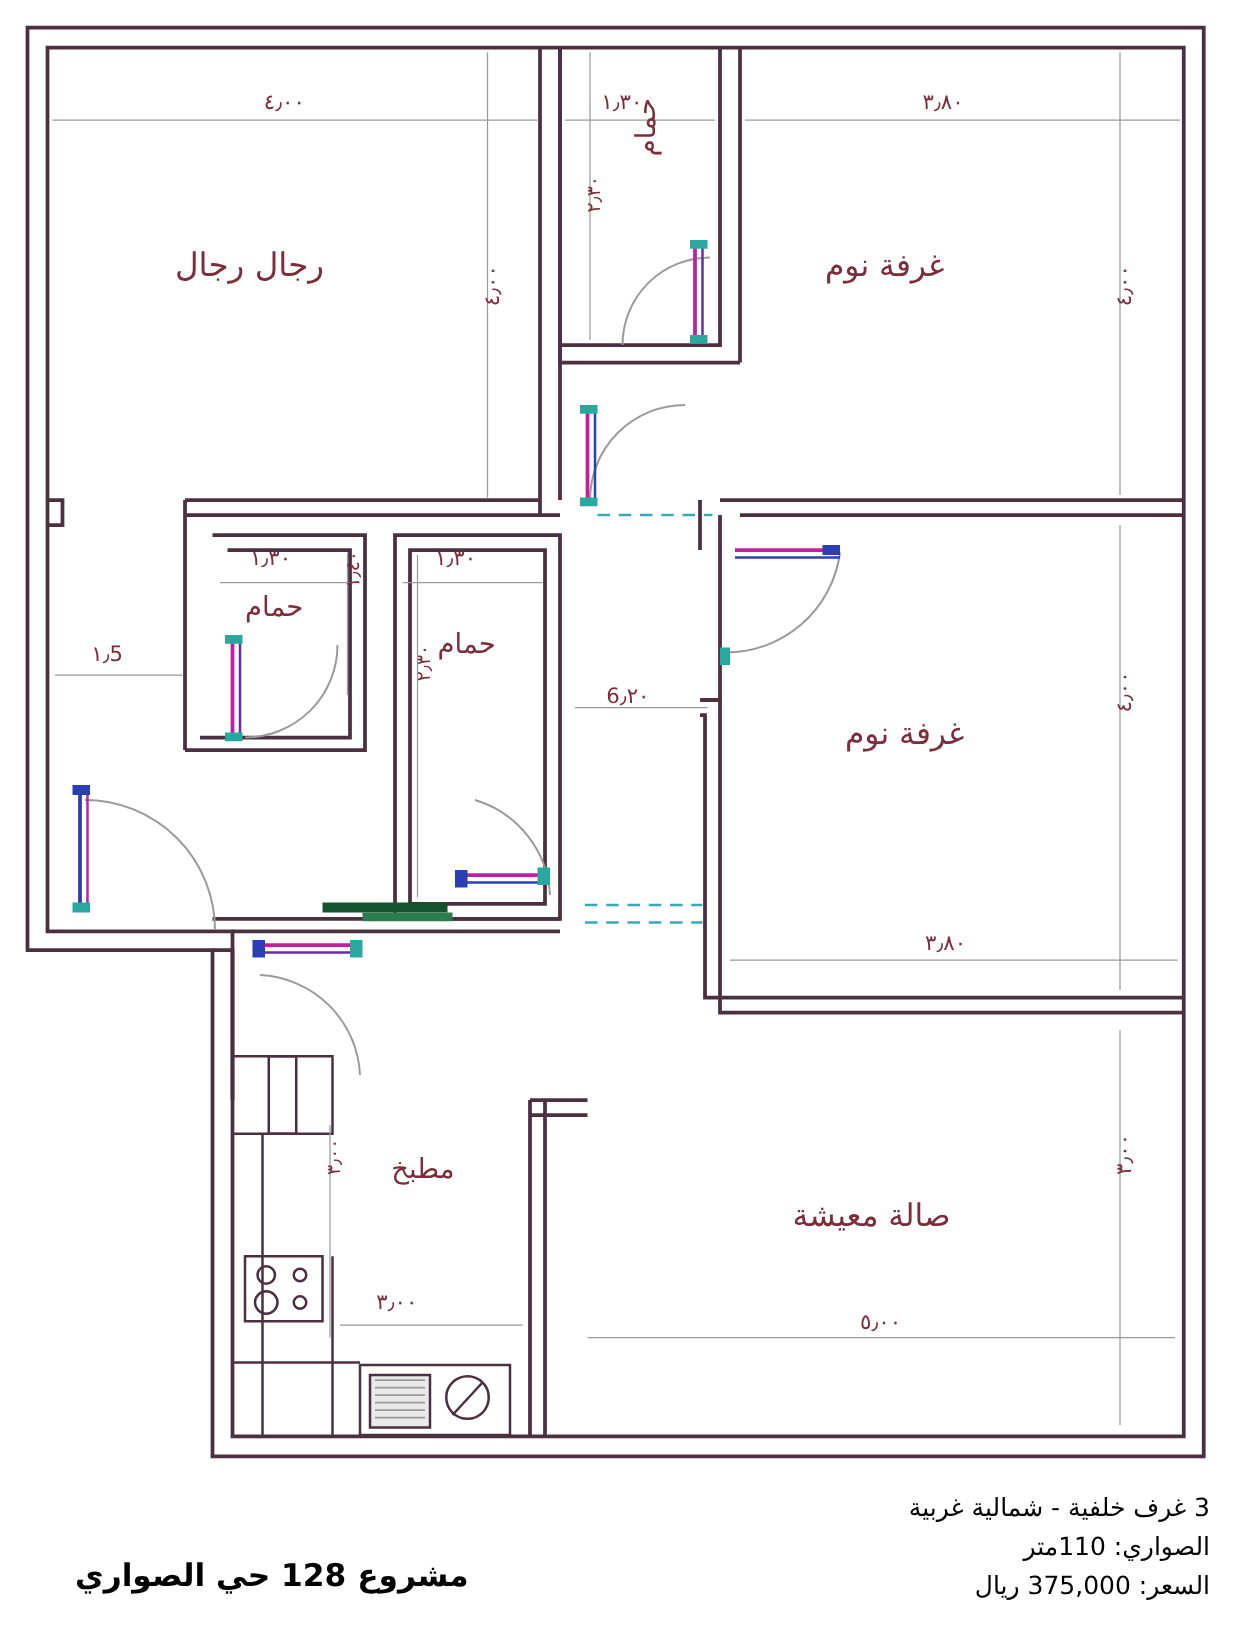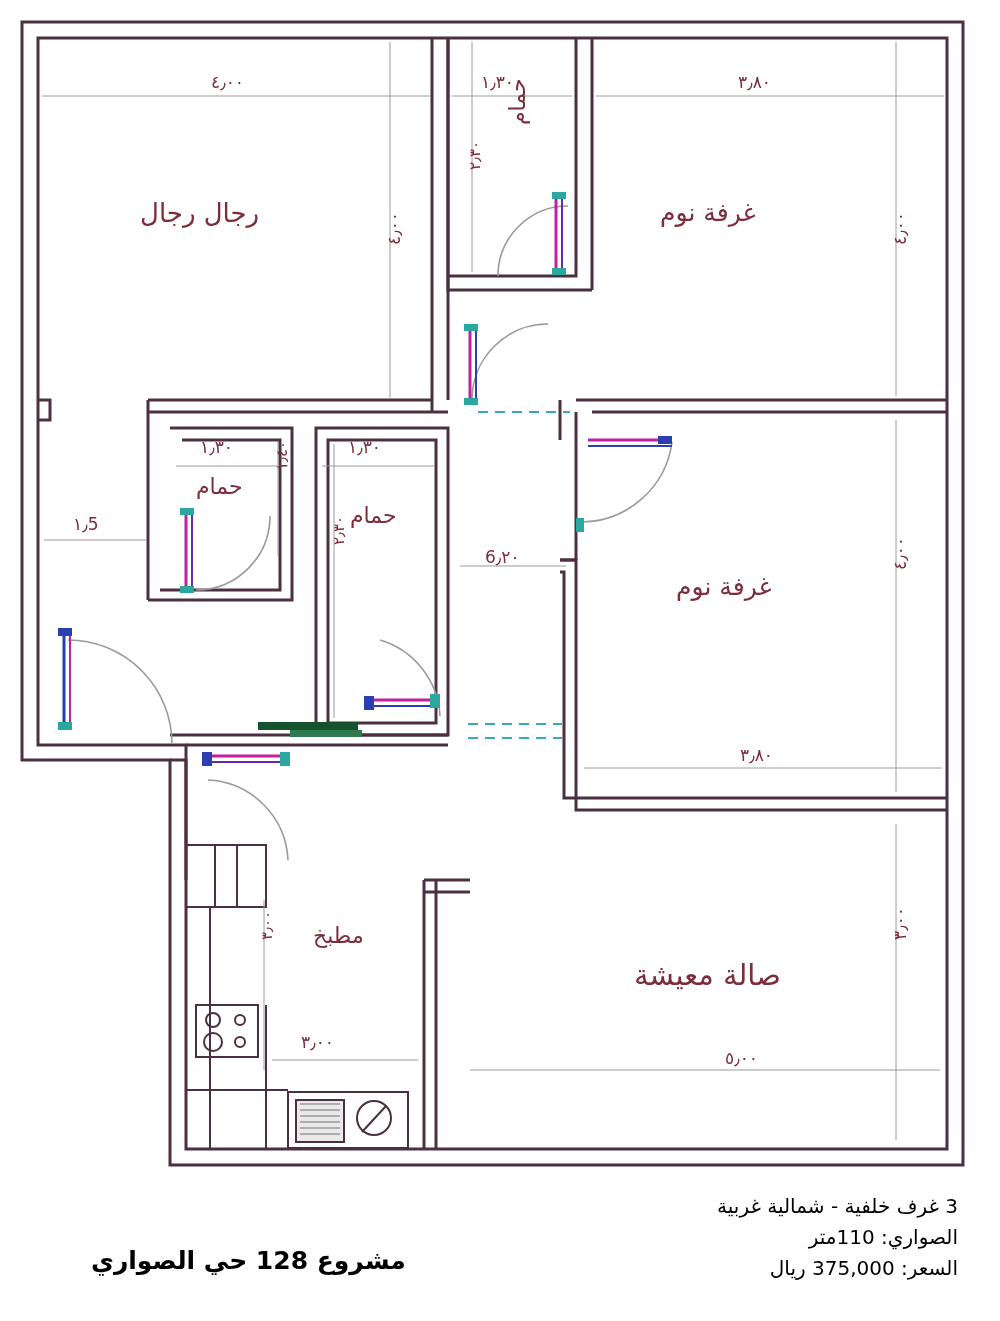--- a/index.html
+++ b/index.html
@@ -33,25 +33,24 @@
     position:absolute;
     bottom:0;left:0;width:1000px;height:130px;
   }
   .project-title{
     position:absolute;
     left:60px;top:55px;
     font-size:25px;font-weight:bold;
     direction:rtl;
     color:#000;
     font-family:"DejaVu Sans","Liberation Sans",sans-serif;
-    margin-left:31px;
   }
   .meta{
     position:absolute;
-    right:42px;top:0px;
+    right:32px;top:0px;
     text-align:right;
     direction:rtl;
     font-size:20px;
     line-height:31px;
     color:#000;
     font-family:"DejaVu Sans","Liberation Sans",sans-serif;
     margin-left:22px;
   }
   .meta div{white-space:nowrap;}
 </style>
@@ -227,21 +226,21 @@
   </svg>
 
   
   <div class="room-label" style="left:140px;top:198px;font-size:26px;">رجال رجال</div>
   <div class="room-label" style="left:660px;top:198px;font-size:25px;">غرفة نوم</div>
   <div class="room-label" style="left:505px;top:125px;font-size:22px;transform-origin:left top;transform:rotate(-90deg);">حمام</div>
   <div class="room-label" style="left:196px;top:474px;font-size:22px;">حمام</div>
   <div class="room-label" style="left:350px;top:503px;font-size:22px;">حمام</div>
   <div class="room-label" style="left:676px;top:572px;font-size:25px;">غرفة نوم</div>
   <div class="room-label" style="left:313px;top:923px;font-size:22px;">مطبخ</div>
-  <div class="room-label" style="left:634px;top:958px;font-size:29px;">صالة معيشة</div>
+  <div class="room-label" style="left:634px;top:958px;font-size:25px;">صالة معيشة</div>
 
   
   <div class="dim" style="left:211px;top:72px;">٤٫٠٠</div>
   <div class="dim" style="left:481px;top:72px;">١٫٣٠</div>
   <div class="dim" style="left:738px;top:72px;">٣٫٨٠</div>
 
   <div class="dim vert" style="left:384px;top:245px;">٤٫٠٠</div>
   <div class="dim vert" style="left:890px;top:245px;">٤٫٠٠</div>
   <div class="dim vert" style="left:466px;top:170px;font-size:15px;">٢٫٣٠</div>
 
@@ -252,21 +251,21 @@
   <div class="dim vert" style="left:273px;top:470px;font-size:15px;">١٫٤٠</div>
   <div class="dim vert" style="left:330px;top:545px;font-size:15px;">٢٫٣٠</div>
   <div class="dim" style="left:485px;top:547px;">6٫٢٠</div>
 
   <div class="dim vert" style="left:890px;top:570px;">٤٫٠٠</div>
   <div class="dim" style="left:740px;top:745px;">٣٫٨٠</div>
 
   <div class="dim vert" style="left:258px;top:940px;font-size:15px;">٣٫٠٠</div>
   <div class="dim" style="left:301px;top:1032px;">٣٫٠٠</div>
 
-  <div class="dim" style="left:688px;top:1048px;margin-left:37px;">٥٫٠٠</div>
+  <div class="dim" style="left:688px;top:1048px;">٥٫٠٠</div>
   <div class="dim vert" style="left:890px;top:940px;">٣٫٠٠</div>
 
 </div>
 
 <div class="footer">
   <div class="project-title">مشروع 128 حي الصواري</div>
   <div class="meta">
     <div>3 غرف خلفية - شمالية غربية</div>
     <div>الصواري: 110متر</div>
     <div>السعر: 375,000 ريال</div>

